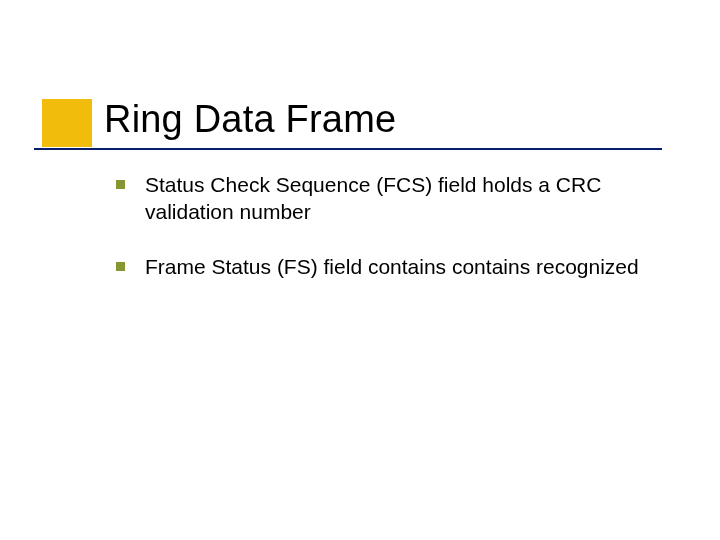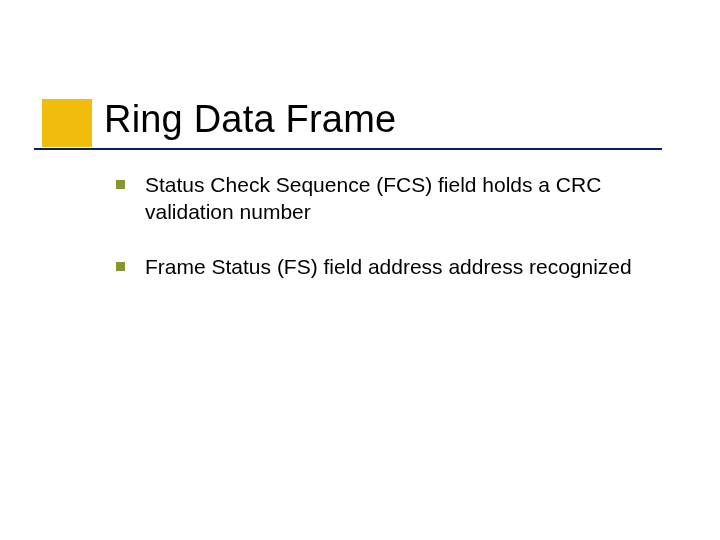--- a/index.html
+++ b/index.html
@@ -75,16 +75,16 @@
   <div class="title">Ring Data Frame</div>
   <div class="rule"></div>
 
   <div class="body">
     <div class="item">
       <div class="bullet"></div>
       <div class="item-text">Status Check Sequence (FCS) field holds a CRC validation number</div>
     </div>
     <div class="item">
       <div class="bullet"></div>
-      <div class="item-text">Frame Status (FS) field address address recognized</div>
+      <div class="item-text">Frame Status (FS) field contains contains recognized</div>
     </div>
   </div>
 </div>
 
 </body></html>

